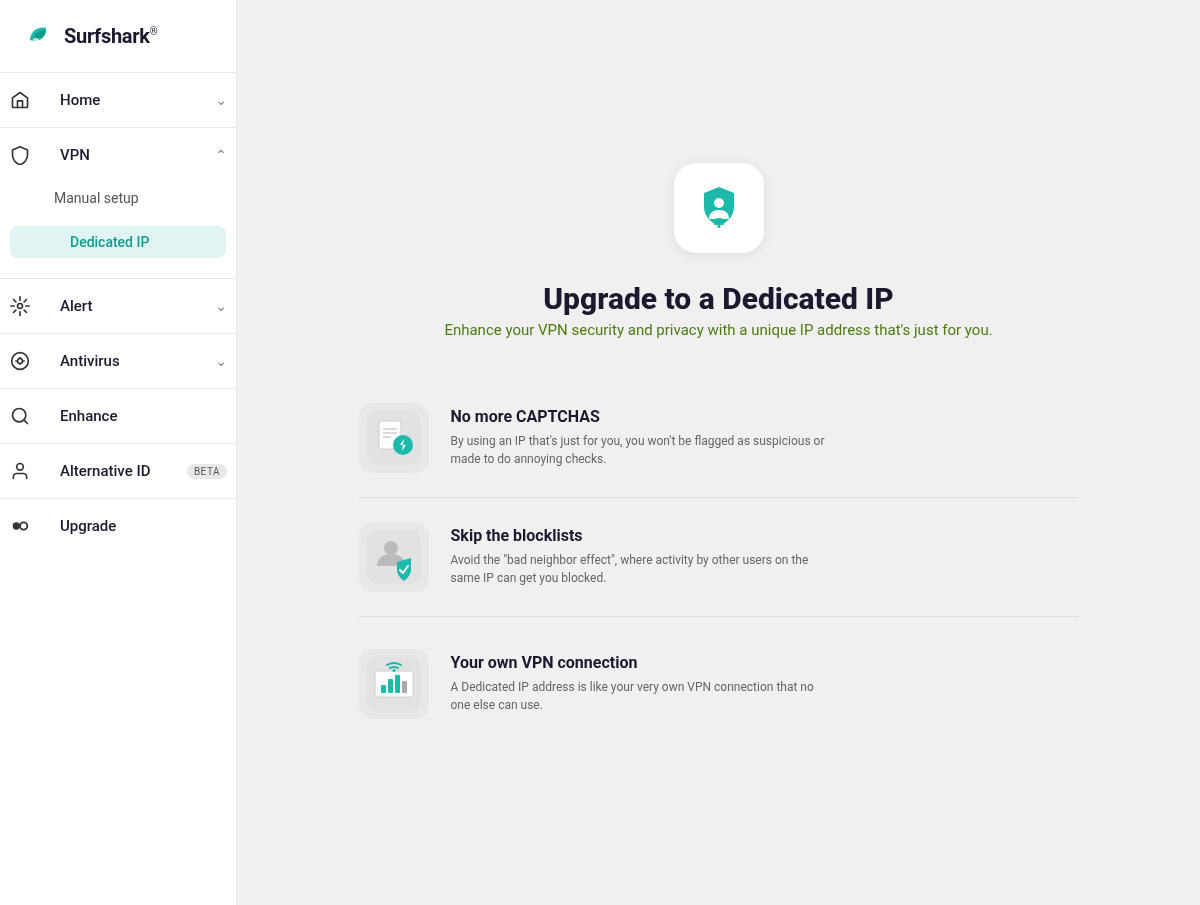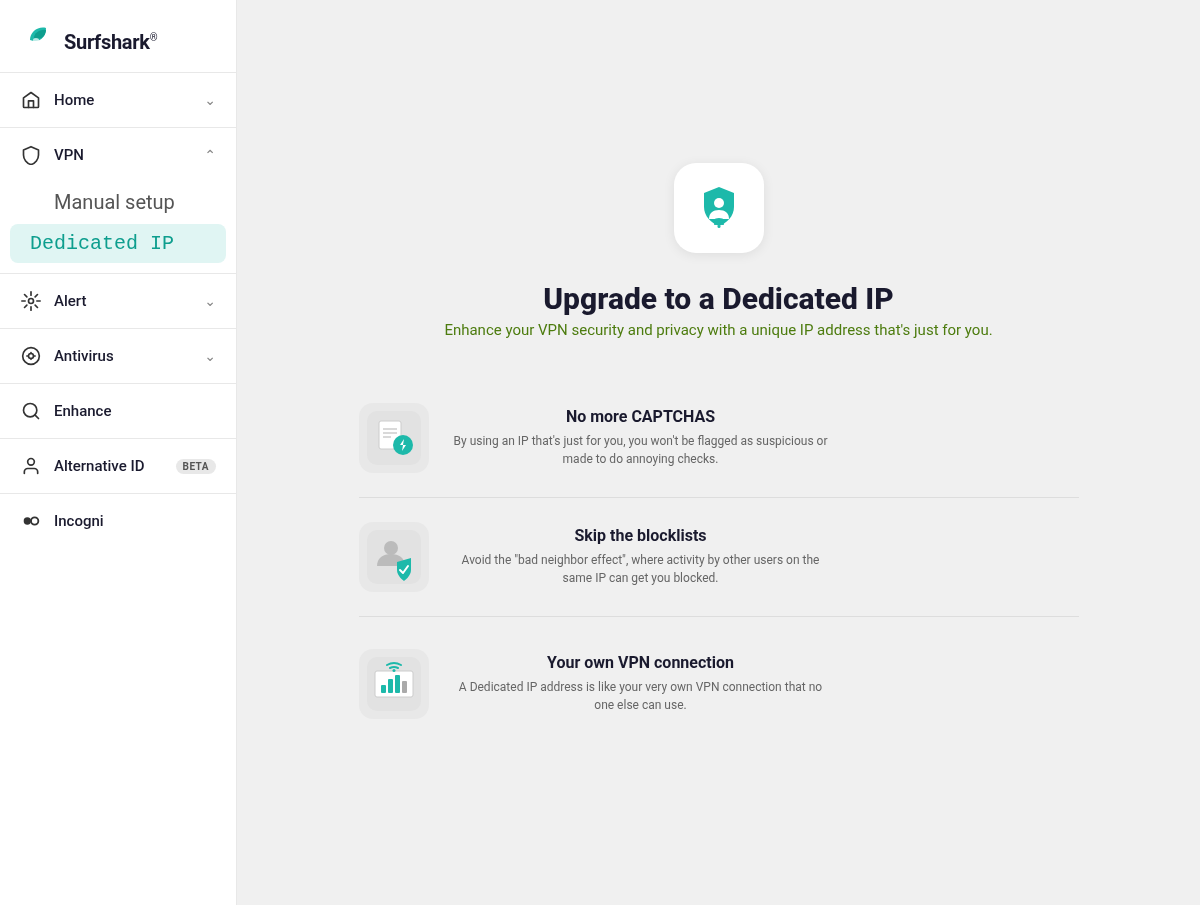--- a/index.html
+++ b/index.html
@@ -11,21 +11,21 @@
       min-width: 237px;
       background: #fff;
       height: 905px;
       display: flex;
       flex-direction: column;
       padding: 0;
       border-right: 1px solid #e8e8e8;
     }
     .sidebar-logo {
       display: flex;
-      align-items: flex-end;
+      align-items: center;
       padding: 18px 20px 18px 20px;
       gap: 8px;
     }
     .logo-icon {
       width: 36px;
       height: 36px;
     }
     .logo-text {
       font-size: 20px;
       font-weight: 700;
@@ -35,23 +35,23 @@
 
     .sidebar-divider {
       height: 1px;
       background: #e8e8e8;
       margin: 0 0;
     }
 
     .nav-item {
       display: flex;
       align-items: center;
-      padding: 16px 20px;
+      padding: 16px 9px;
       cursor: pointer;
-      gap: 12px;
+      gap: 29px;
       position: relative;
       justify-content: space-between;
     }
     .nav-item-label {
       font-size: 15px;
       font-weight: 500;
       color: #1a1a2e;
       flex: 1;
     }
     .nav-chevron {
@@ -65,39 +65,38 @@
       align-items: center;
       justify-content: center;
       color: #333;
     }
 
     .sub-nav {
       padding: 0 0 8px 0;
     }
     .sub-nav-item {
       padding: 8px 20px 8px 54px;
-      font-size: 20px;
+      font-size: 14px;
       color: #555;
       cursor: pointer;
     }
     .sub-nav-item.active {
       background: #e0f5f3;
       color: #0e9e8e;
       font-weight: 500;
       border-radius: 8px;
-      margin: 2px 10px;
-      padding: 8px 10px 8px 20px;
-      font-family: Liberation Mono, monospace;
+      margin: 12px 10px;
+      padding: 8px 10px 8px 60px;
     }
 
     .beta-badge {
       background: #e8e8e8;
       color: #555;
       font-size: 10px;
-      font-weight: 700;
+      font-weight: 400;
       padding: 2px 7px;
       border-radius: 10px;
       letter-spacing: 0.5px;
     }
 
     
     .main {
       flex: 1;
       background: #f0f0f0;
       display: flex;
@@ -146,21 +145,20 @@
       display: flex;
       flex-direction: column;
       gap: 0;
     }
     .feature-item {
       display: flex;
       align-items: flex-start;
       gap: 22px;
       padding: 24px 0;
       border-bottom: 1px solid #ddd;
-      text-align: center;
     }
     .feature-item:last-child { border-bottom: none; margin-top: 8px; }
 
     .feature-icon-box {
       width: 70px;
       height: 70px;
       min-width: 70px;
       background: #e8e8e8;
       border-radius: 14px;
       display: flex;
@@ -283,21 +281,21 @@
 
   <div class="sidebar-divider"></div>
 
   <div class="nav-item">
     <span class="nav-icon">
       <svg width="22" height="22" viewBox="0 0 24 24" fill="none" stroke="#333" stroke-width="2" stroke-linecap="round" stroke-linejoin="round">
         <circle cx="8" cy="12" r="4" fill="#333" stroke="none"></circle>
         <circle cx="16" cy="12" r="4" fill="#fff" stroke="#333"></circle>
       </svg>
     </span>
-    <span class="nav-item-label">Incogni</span>
+    <span class="nav-item-label">Upgrade</span>
   </div>
 </div>
 
 <div class="main">
   <div class="hero-section">
 
     <div class="hero-icon-wrapper">
       <svg width="54" height="54" viewBox="0 0 54 54" fill="none" xmlns="http://www.w3.org/2000/svg">
         <rect width="54" height="54" rx="14" fill="none"></rect>
 

